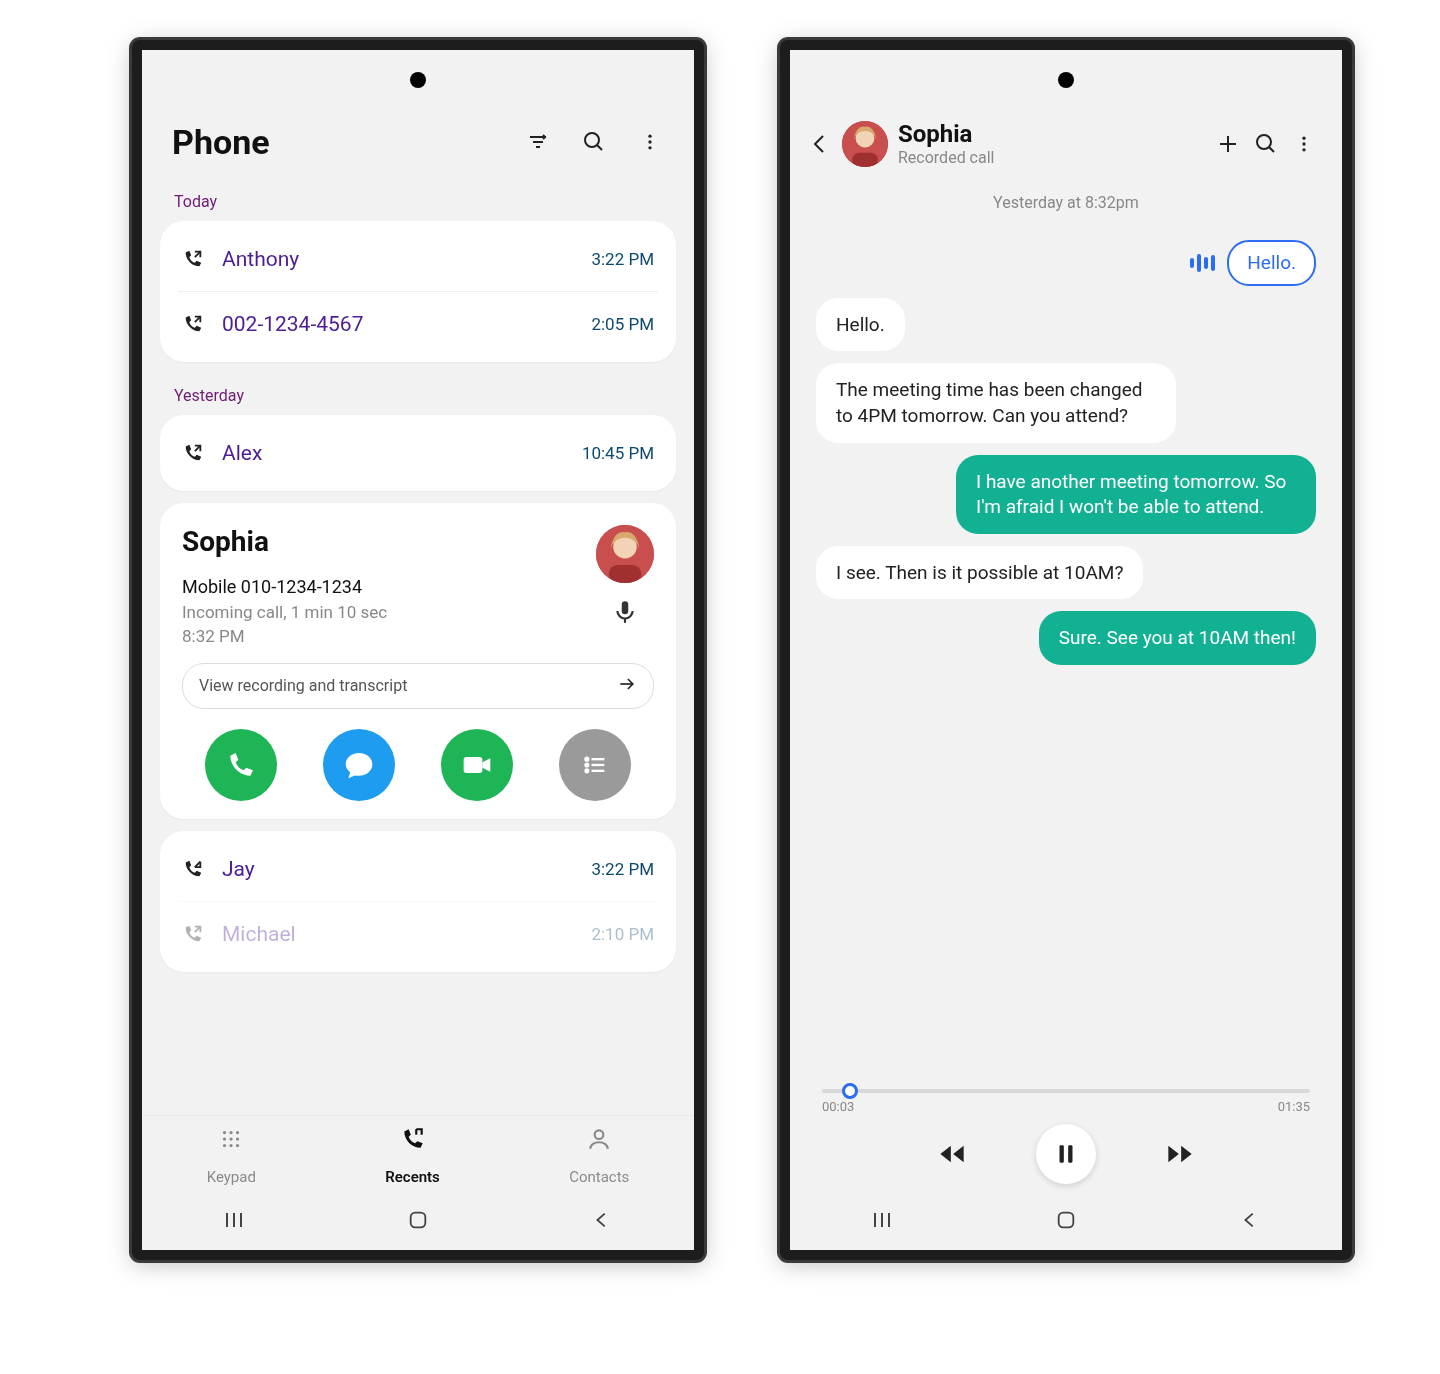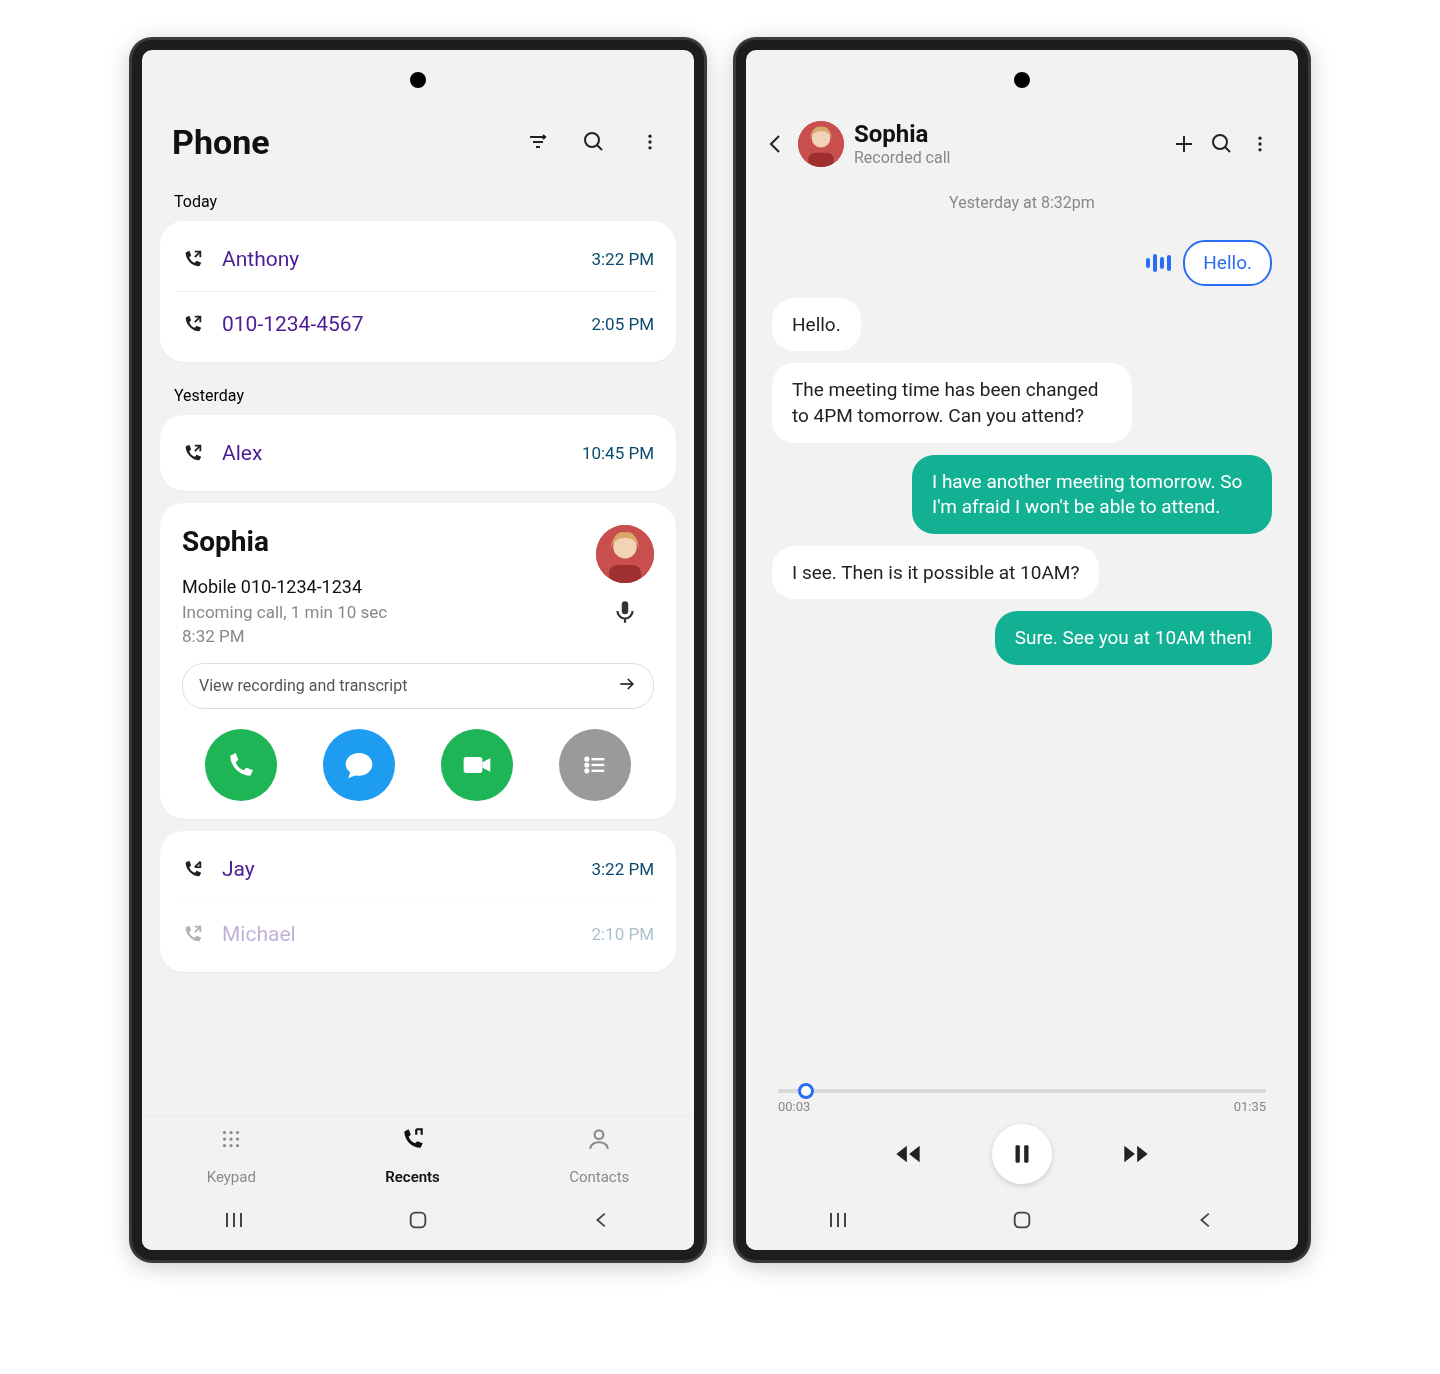--- a/index.html
+++ b/index.html
@@ -13,27 +13,28 @@
     padding: 40px;
     justify-content: center;
     align-items: flex-start;
   }
 
   
   .device {
     width: 572px;
     height: 1220px;
     border: 10px solid #1d1d1d;
-    border-radius: 20px;
+    border-radius: 8px;
     background: #f2f2f2;
     position: relative;
     box-shadow: 0 0 0 3px #3a3a3a, 0 4px 24px rgba(0,0,0,.25);
     overflow: hidden;
     display: flex;
     flex-direction: column;
+    margin-left: 44px;
   }
   .device::before {
     content: "";
     position: absolute;
     top: 22px;
     left: 50%;
     transform: translateX(-50%);
     width: 16px;
     height: 16px;
     background: #000;
@@ -81,21 +82,21 @@
     height: 28px;
     display: flex;
     align-items: center;
     justify-content: center;
     color: #222;
     cursor: pointer;
   }
 
   .section-label {
     font-size: 16px;
-    color: #000000;
+    color: #701a75;
     padding: 20px 32px 10px 32px;
   }
 
   .card {
     background: #fff;
     margin: 0 18px;
     border-radius: 24px;
     padding: 6px 18px;
     box-shadow: 0 1px 2px rgba(0,0,0,.04);
   }
@@ -386,21 +387,21 @@
           <span class="call-time">3:22 PM</span>
         </div>
         <div class="call-row">
           <span class="call-arrow-icon">
             <svg viewBox="0 0 24 24" width="22" height="22" fill="none" stroke="currentColor" stroke-width="2">
               <path d="M4 5c0 8 7 15 15 15l2-4-5-2-2 2c-3-1-5-3-6-6l2-2-2-5-4 2z" fill="currentColor" stroke="none"></path>
               <path d="M14 4l6 0 0 6"></path>
                 <line x1="20" y1="4" x2="14" y2="10"></line>
             </svg>
           </span>
-          <span class="call-name">010-1234-4567</span>
+          <span class="call-name">002-1234-4567</span>
           <span class="call-time">2:05 PM</span>
         </div>
       </div>
 
       <div class="section-label">Yesterday</div>
       <div class="card">
         <div class="call-row">
           <span class="call-arrow-icon">
             <svg viewBox="0 0 24 24" width="22" height="22" fill="none" stroke="currentColor" stroke-width="2">
               <path d="M4 5c0 8 7 15 15 15l2-4-5-2-2 2c-3-1-5-3-6-6l2-2-2-5-4 2z" fill="currentColor" stroke="none"></path>

